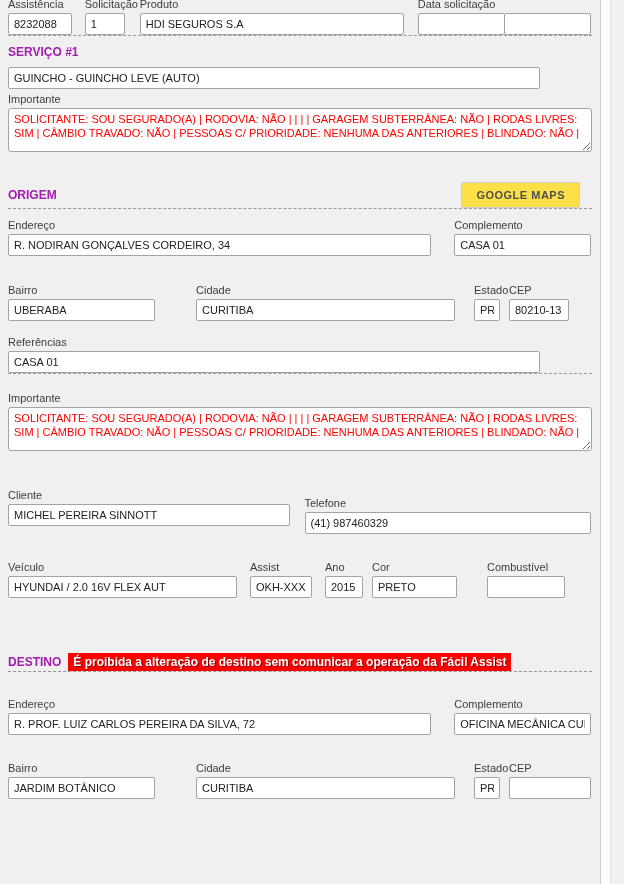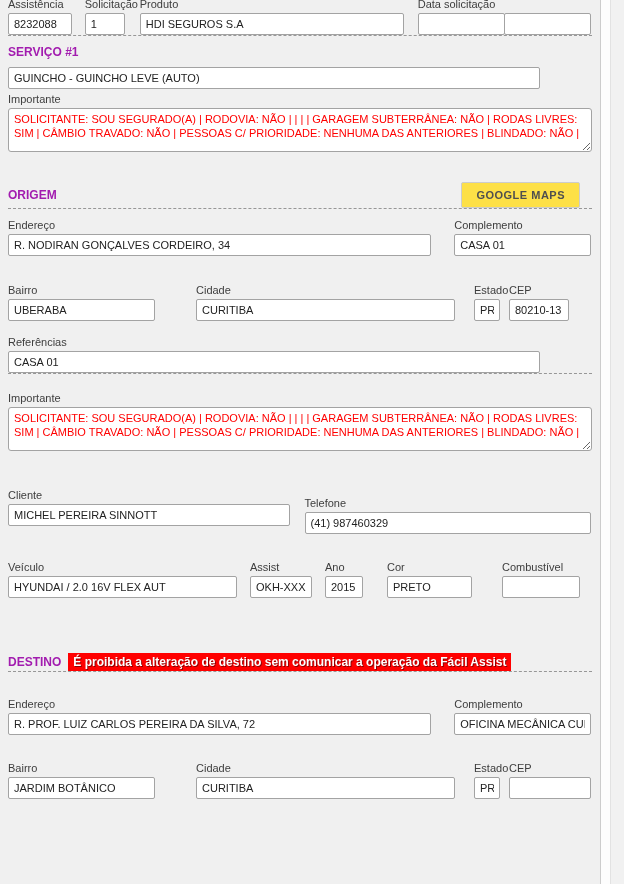--- a/index.html
+++ b/index.html
@@ -55,21 +55,21 @@
   .w-assist { width: 64px; } .w-solic { width: 40px; margin-left: 13px; }
   .w-prod { width: 265px; margin-left: 15px; } .w-data { width: 174px; margin-left: 14px; }
   .data-pair { display: flex; } .data-pair input { width: 87px; } .data-pair input + input { margin-left: -1px; }
   .w-full { width: 532px; }
   .w-end { width: 424px; } .w-comp { width: 137px; margin-left: 23px; }
   .w-bairro { width: 147px; } .w-cidade { width: 259px; margin-left: 41px; }
   .w-estado { width: 26px; margin-left: 19px; } .w-cep { width: 60px; margin-left: 9px; }
   .w-cep2 { width: 82px; margin-left: 9px; }
   .w-cli { width: 282px; } .w-tel { width: 287px; margin-left: 15px; margin-top: 8px; }
   .w-veic { width: 229px; } .w-placa { width: 62px; margin-left: 13px; }
-  .w-ano { width: 38px; margin-left: 13px; } .w-cor { width: 85px; margin-left: 24px; }
+  .w-ano { width: 38px; margin-left: 13px; } .w-cor { width: 85px; margin-left: 9px; }
   .w-comb { width: 78px; margin-left: 30px; justify-content: center; }
   
   .m-row1 { margin-top: -2px; }
   .m-hr1 { margin-top: 8px; }
   .m-serv { margin-top: 10px; }
   .m-guincho { margin-top: 8px; }
   .m-implbl { margin-top: 4px; }
   .m-origem { margin-top: 28px; }
   .m-hr2 { margin-top: 8px; }
   .m-end1 { margin-top: 10px; }

